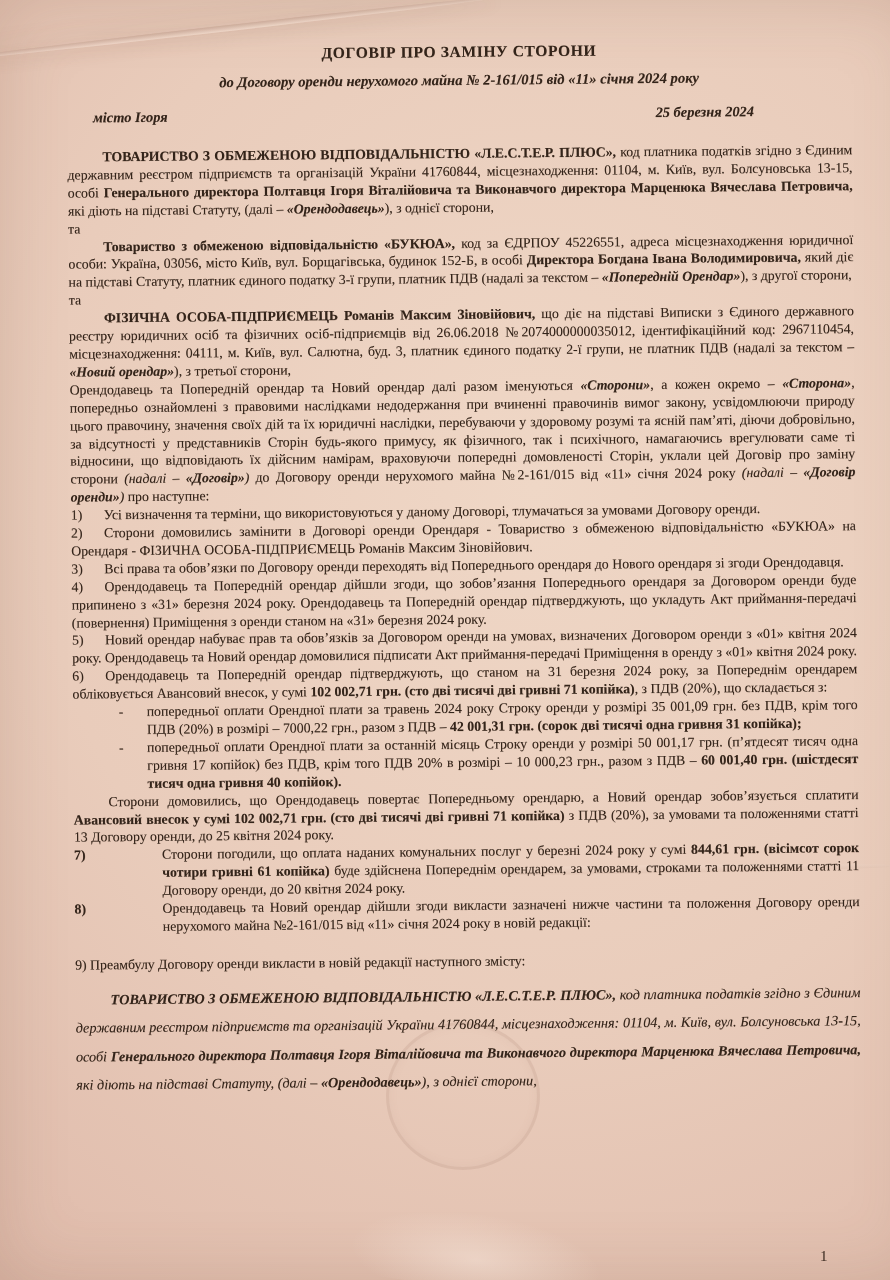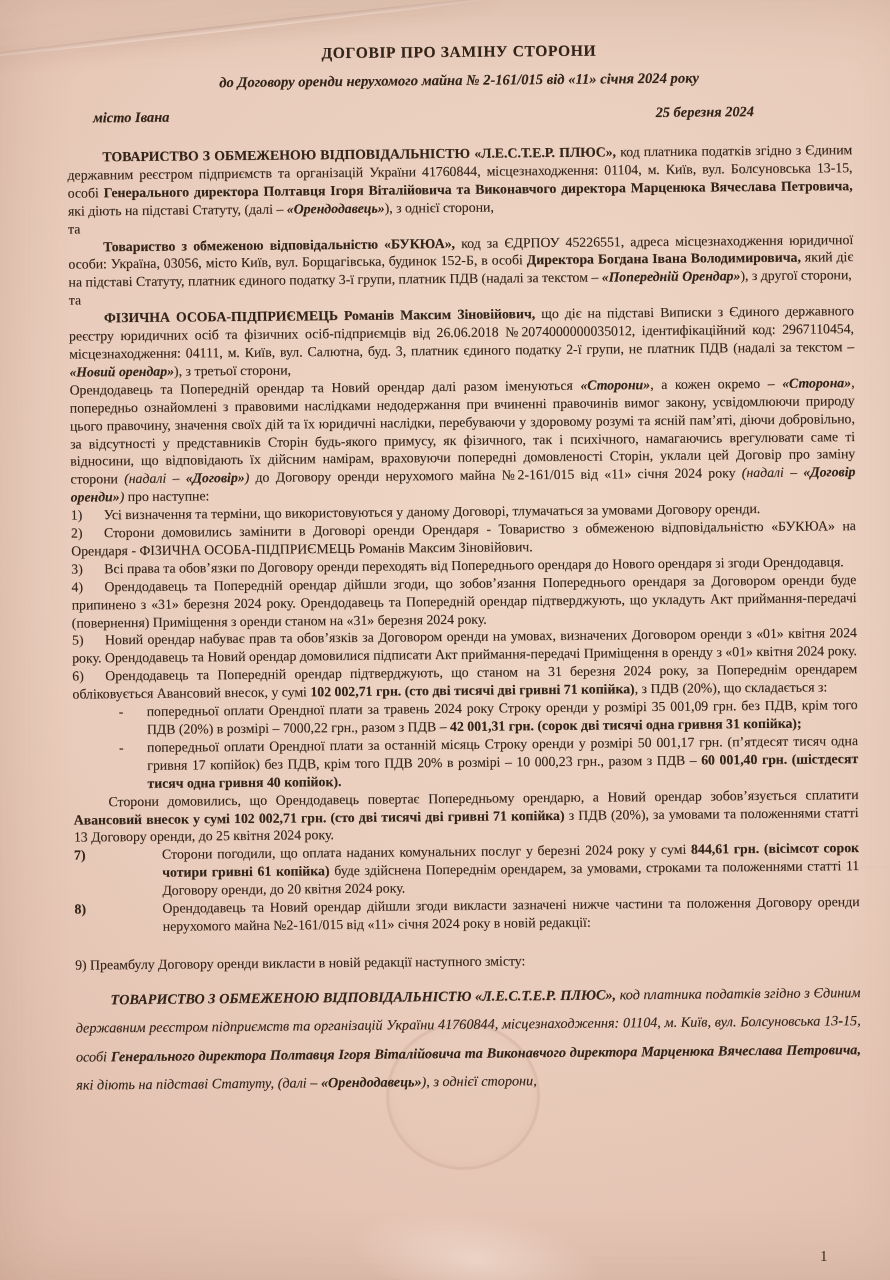--- a/index.html
+++ b/index.html
@@ -70,21 +70,21 @@
 <div class="page">
   <div class="crease-top"></div>
   <div class="crease-mid"></div>
   <div class="crease-bottom"></div>
   <div class="stamp-ring"></div>
 
   <div class="content">
     <div class="title">ДОГОВІР ПРО ЗАМІНУ СТОРОНИ</div>
     <div class="subtitle">до Договору оренди нерухомого майна № 2-161/015 від «11» січня 2024  року</div>
     <div class="cityrow">
-      <span>місто Івана</span>
+      <span>місто Ігоря</span>
       <span>25 березня 2024</span>
     </div>
     <div id="doc-body">
         <div class="blk p indent"><span class="b">ТОВАРИСТВО З ОБМЕЖЕНОЮ ВІДПОВІДАЛЬНІСТЮ «Л.Е.С.Т.Е.Р. ПЛЮС», </span><span>код платника податків згідно з Єдиним державним реєстром підприємств та організацій України 41760844, місцезнаходження: 01104, м. Київ, вул. Болсуновська 13-15, особі </span><span class="b">Генерального директора Полтавця Ігоря Віталійовича та Виконавчого директора Марценюка Вячеслава Петровича,</span><span> які діють на підставі Статуту, (далі – </span><span class="b i">«Орендодавець»</span><span>), з однієї сторони,</span></div>
         <div class="blk plain"><span>та</span></div>
         <div class="blk p indent"><span class="b">Товариство з обмеженою відповідальністю «БУКЮА»,</span><span> код за ЄДРПОУ 45226551, адреса місцезнаходження юридичної особи: Україна, 03056, місто Київ, вул. Борщагівська, будинок 152-Б, в особі </span><span class="b">Директора Богдана Івана Володимировича,</span><span> який діє на підставі Статуту, платник єдиного податку 3-ї групи, платник ПДВ (надалі за текстом – </span><span class="b i">«Попередній Орендар»</span><span>), з другої сторони,</span></div>
         <div class="blk plain"><span>та</span></div>
         <div class="blk p indent"><span class="b">ФІЗИЧНА ОСОБА-ПІДПРИЄМЕЦЬ Романів Максим Зіновійович,</span><span> що діє на підставі Виписки з Єдиного державного реєстру юридичних осіб та фізичних осіб-підприємців від 26.06.2018 №2074000000035012, ідентифікаційний код: 2967110454, місцезнаходження: 04111, м. Київ,  вул. Салютна, буд. 3, платник єдиного податку 2-ї групи, не платник ПДВ (надалі за текстом – </span><span class="b i">«Новий орендар»</span><span>), з третьої сторони,</span></div>
         <div class="blk p"><span>Орендодавець та Попередній орендар та Новий орендар далі разом іменуються </span><span class="b i">«Сторони»</span><span>, а кожен окремо – </span><span class="b i">«Сторона»</span><span>, попередньо ознайомлені з правовими наслідками недодержання при вчиненні правочинів вимог закону, усвідомлюючи природу цього правочину, значення своїх дій та їх юридичні наслідки, перебуваючи у здоровому розумі та ясній пам’яті, діючи добровільно, за відсутності у представників Сторін будь-якого примусу, як фізичного, так і психічного, намагаючись врегулювати саме ті відносини, що відповідають їх дійсним намірам, враховуючи попередні домовленості Сторін, уклали цей Договір про заміну сторони </span><span class="i">(надалі – </span><span class="b i">«Договір»</span><span class="i">)</span><span> до Договору оренди нерухомого майна №2-161/015 від «11» січня 2024 року </span><span class="i">(надалі – </span><span class="b i">«Договір оренди»</span><span class="i">)</span><span> про наступне:</span></div>
         <div class="blk num-flow"><span class="num">1)</span><span>Усі визначення та терміни, що використовуються у даному Договорі, тлумачаться за умовами Договору оренди.</span></div>

